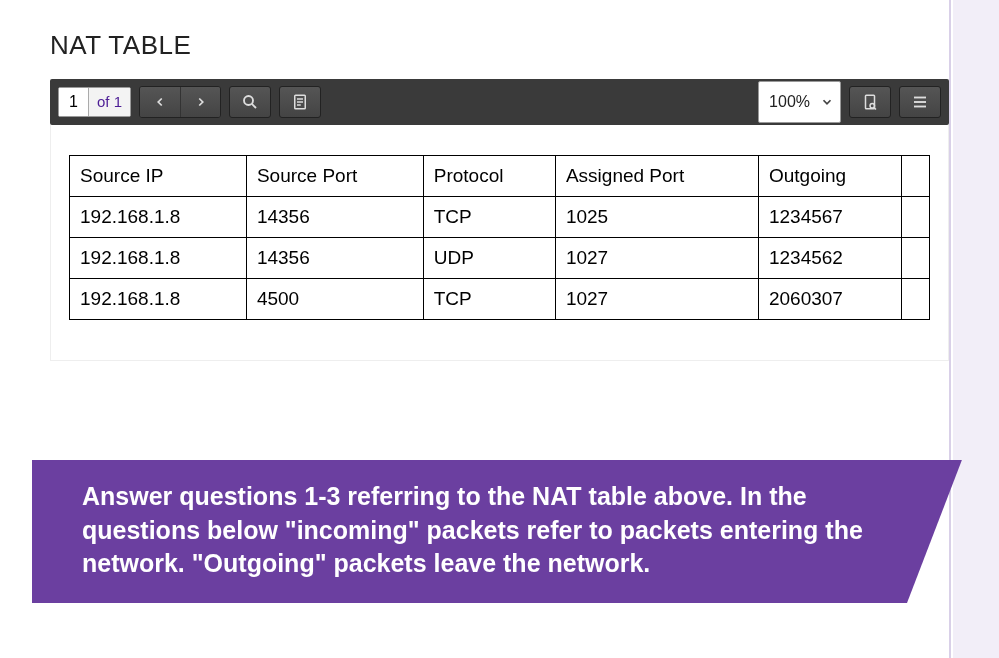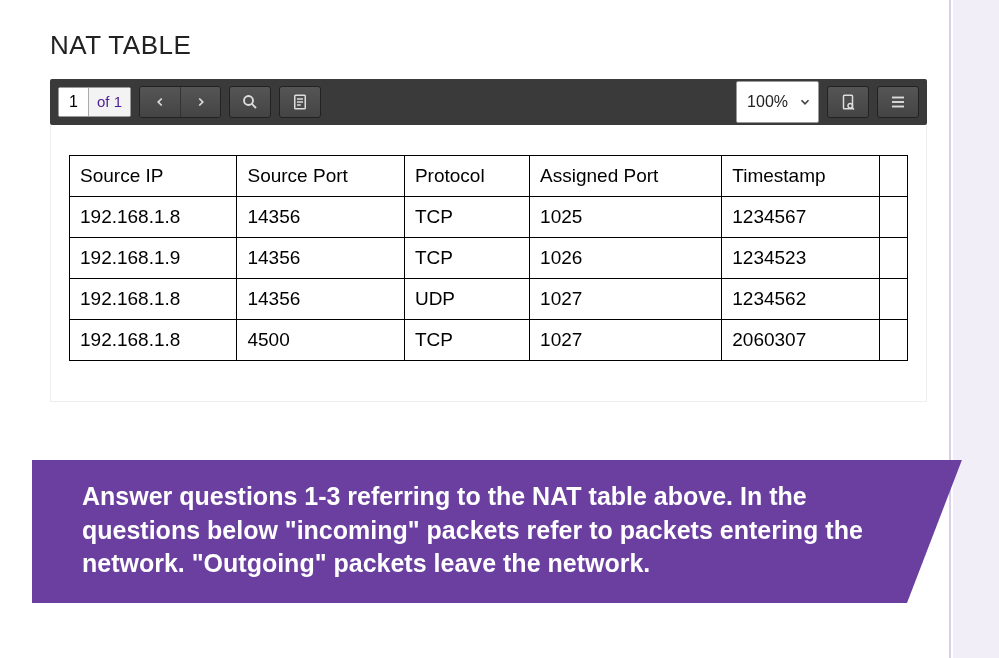--- a/index.html
+++ b/index.html
@@ -8,21 +8,21 @@
       padding: 0;
     }
     body {
       font-family: Arial, Helvetica, sans-serif;
       background: #fff;
       width: 999px;
       height: 658px;
       position: relative;
     }
     .wrapper {
-      padding: 30px 72px 0 50px;
+      padding: 30px 50px 0 50px;
       height: 100%;
       position: relative;
     }
     .title {
       font-size: 26px;
       font-weight: 400;
       color: #222;
       margin-bottom: 18px;
       letter-spacing: 0.5px;
     }
@@ -242,42 +242,34 @@
   </div>
 
   <div class="doc-area">
     <table class="nat-table">
       <thead>
         <tr>
           <th>Source IP</th>
           <th>Source Port</th>
           <th>Protocol</th>
           <th>Assigned Port</th>
-          <th>Timestamp</th>
+          <th>Outgoing</th>
           <th class="empty"></th>
         </tr>
       </thead>
       <tbody>
         <tr>
           <td>192.168.1.8</td>
           <td>14356</td>
           <td>TCP</td>
           <td>1025</td>
           <td>1234567</td>
           <td class="empty"></td>
         </tr>
         <tr>
-          <td>192.168.1.9</td>
-          <td>14356</td>
-          <td>TCP</td>
-          <td>1026</td>
-          <td>1234523</td>
-          <td class="empty"></td>
-        </tr>
-        <tr>
           <td>192.168.1.8</td>
           <td>14356</td>
           <td>UDP</td>
           <td>1027</td>
           <td>1234562</td>
           <td class="empty"></td>
         </tr>
         <tr>
           <td>192.168.1.8</td>
           <td>4500</td>

